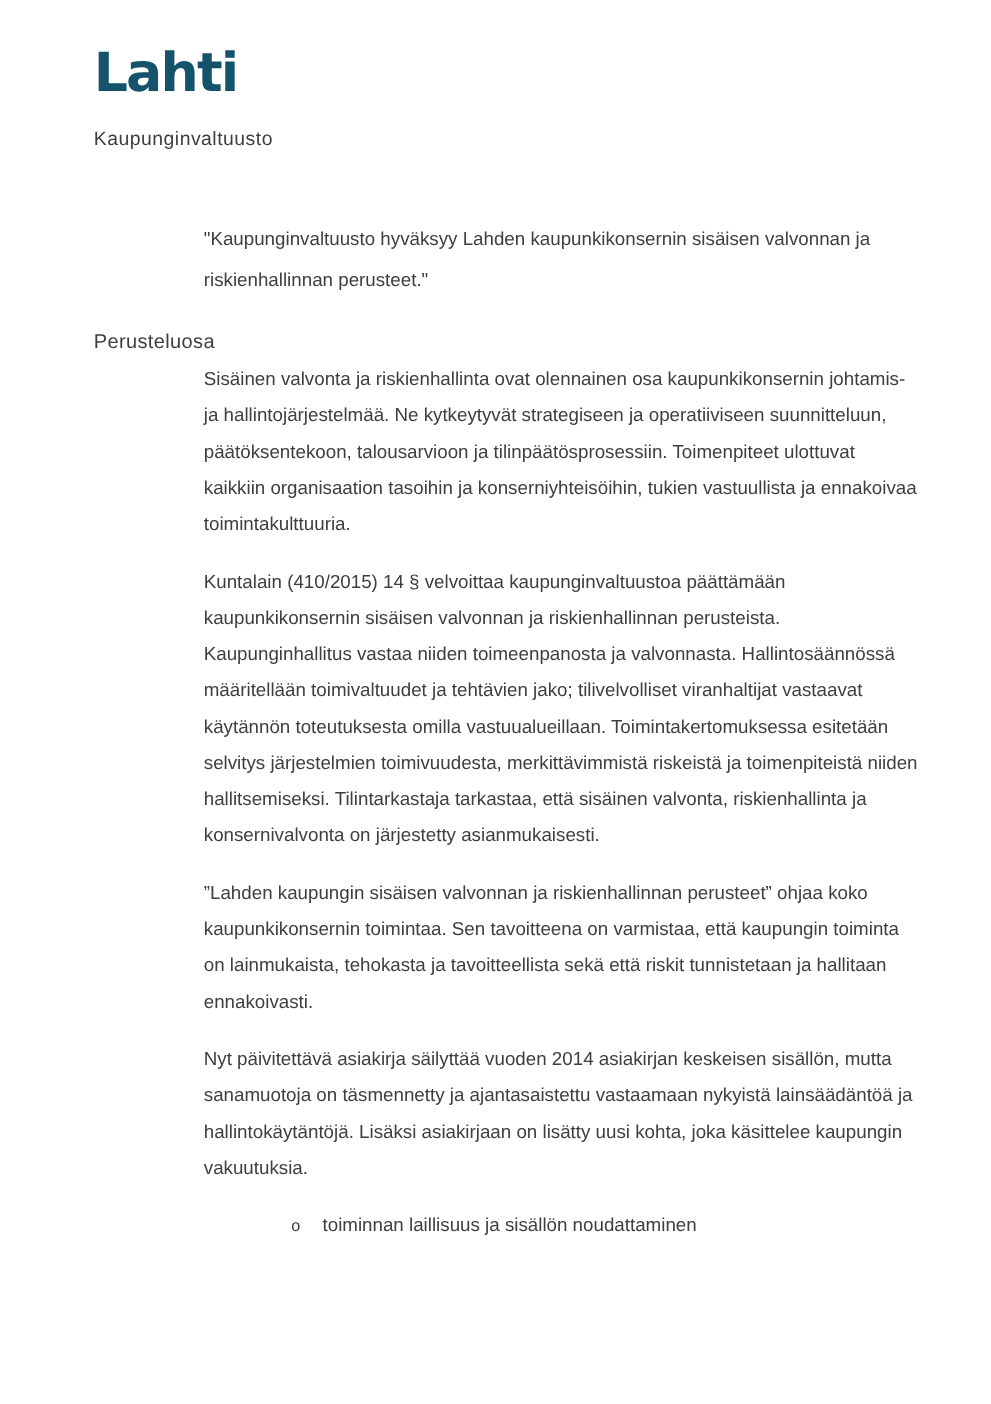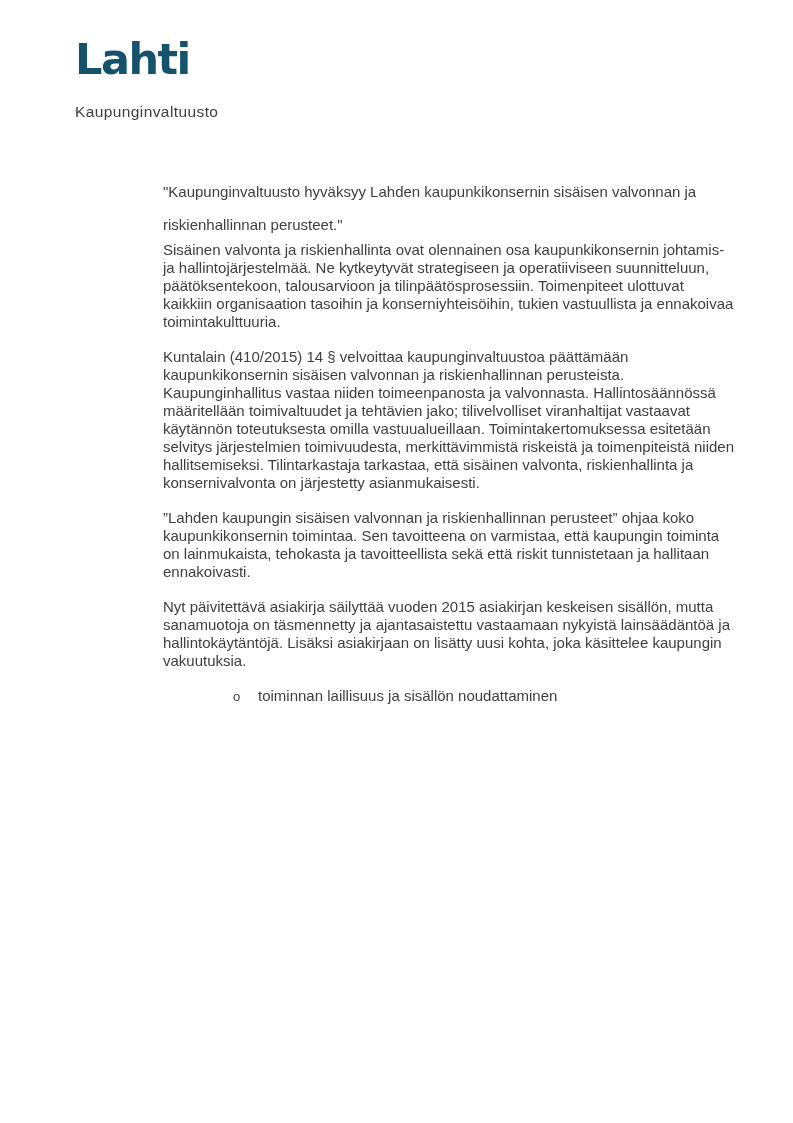--- a/index.html
+++ b/index.html
@@ -47,21 +47,21 @@
   .section-heading {
     font-size: 16px;
     font-weight: 400;
     letter-spacing: 0.3px;
     margin: 24px 0 6px 0;
   }
   .body-block {
     margin-left: 88px;
     width: 572px;
     font-size: 15px;
-    line-height: 18px;
+    line-height: 29px;
   }
   .body-block p {
     margin: 0 0 17px 0;
   }
   .bullet-row {
     display: flex;
     align-items: baseline;
     margin: 0 0 0 70px;
   }
   .bullet-marker {
@@ -76,26 +76,27 @@
 <div class="page">
 
   <div class="logo" style="color: rgb(20, 83, 107);">Lahti</div>
 
   <div class="header-row">
     <span>Kaupunginvaltuusto</span>
   </div>
 
   <div class="quote">"Kaupunginvaltuusto hyväksyy Lahden kaupunkikonsernin sisäisen valvonnan ja riskienhallinnan perusteet."</div>
 
+  <h2 class="section-heading">Perusteluosa</h2>
 
   <div class="body-block">
     <p>Sisäinen valvonta ja riskienhallinta ovat olennainen osa kaupunkikonsernin johtamis- ja hallintojärjestelmää. Ne kytkeytyvät strategiseen ja operatiiviseen suunnitteluun, päätöksentekoon, talousarvioon ja tilinpäätösprosessiin. Toimenpiteet ulottuvat kaikkiin organisaation tasoihin ja konserniyhteisöihin, tukien vastuullista ja ennakoivaa toimintakulttuuria.</p>
     <p>Kuntalain (410/2015) 14 § velvoittaa kaupunginvaltuustoa päättämään kaupunkikonsernin sisäisen valvonnan ja riskienhallinnan perusteista. Kaupunginhallitus vastaa niiden toimeenpanosta ja valvonnasta. Hallintosäännössä määritellään toimivaltuudet ja tehtävien jako; tilivelvolliset viranhaltijat vastaavat käytännön toteutuksesta omilla vastuualueillaan. Toimintakertomuksessa esitetään selvitys järjestelmien toimivuudesta, merkittävimmistä riskeistä ja toimenpiteistä niiden hallitsemiseksi. Tilintarkastaja tarkastaa, että sisäinen valvonta, riskienhallinta ja konsernivalvonta on järjestetty asianmukaisesti.</p>
     <p>”Lahden kaupungin sisäisen valvonnan ja riskienhallinnan perusteet” ohjaa koko kaupunkikonsernin toimintaa. Sen tavoitteena on varmistaa, että kaupungin toiminta on lainmukaista, tehokasta ja tavoitteellista sekä että riskit tunnistetaan ja hallitaan ennakoivasti.</p>
-    <p>Nyt päivitettävä asiakirja säilyttää vuoden 2015 asiakirjan keskeisen sisällön, mutta sanamuotoja on täsmennetty ja ajantasaistettu vastaamaan nykyistä lainsäädäntöä ja hallintokäytäntöjä. Lisäksi asiakirjaan on lisätty uusi kohta, joka käsittelee kaupungin vakuutuksia.</p>
+    <p>Nyt päivitettävä asiakirja säilyttää vuoden 2014 asiakirjan keskeisen sisällön, mutta sanamuotoja on täsmennetty ja ajantasaistettu vastaamaan nykyistä lainsäädäntöä ja hallintokäytäntöjä. Lisäksi asiakirjaan on lisätty uusi kohta, joka käsittelee kaupungin vakuutuksia.</p>
 
     <div class="bullet-row">
       <span class="bullet-marker">o</span>
       <span>toiminnan laillisuus ja sisällön noudattaminen</span>
     </div>
   </div>
 
 </div>
 
 </body></html>

